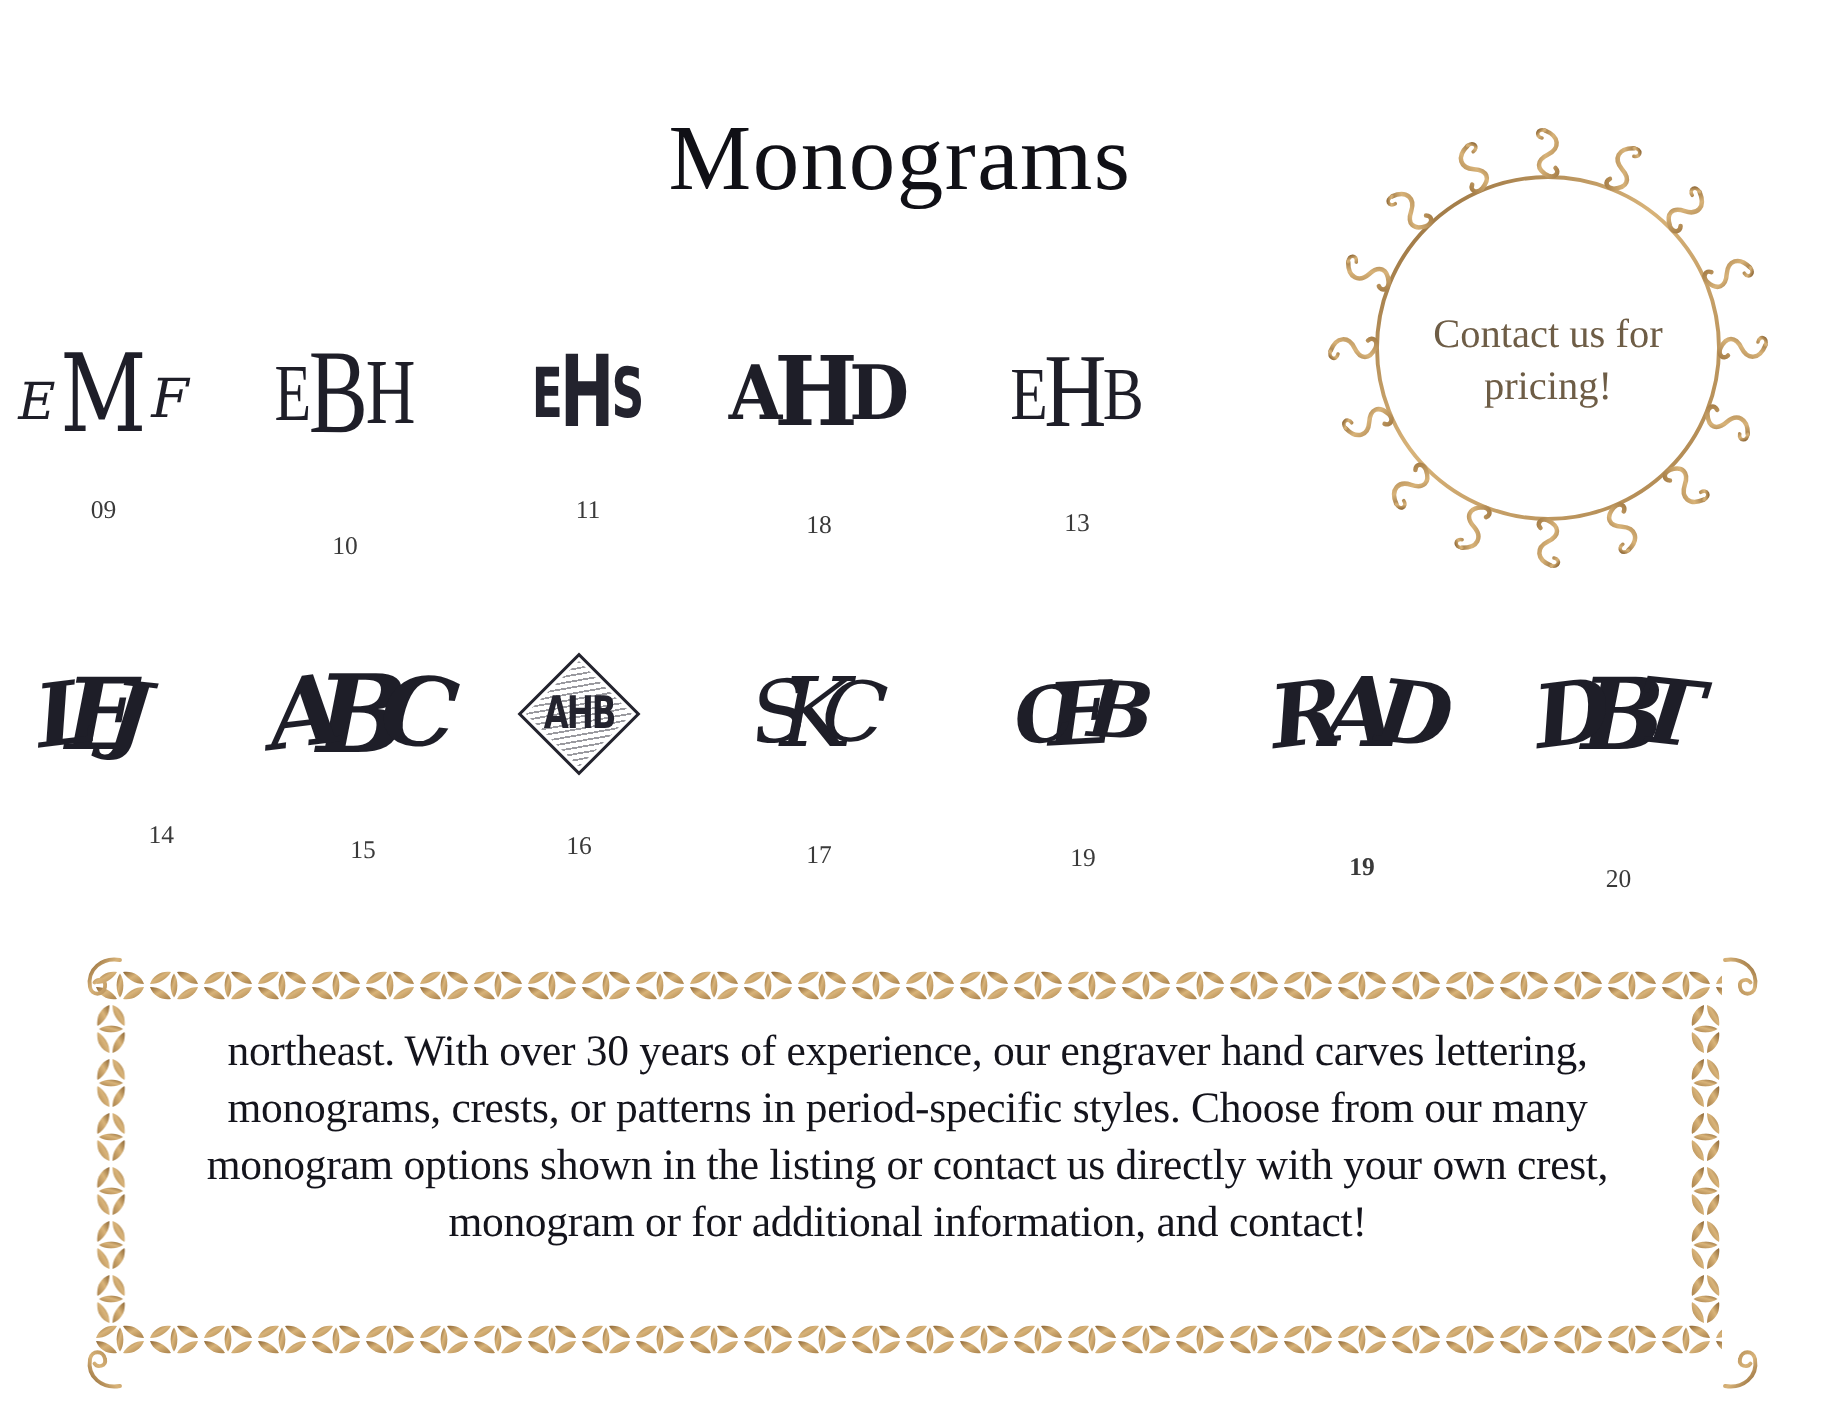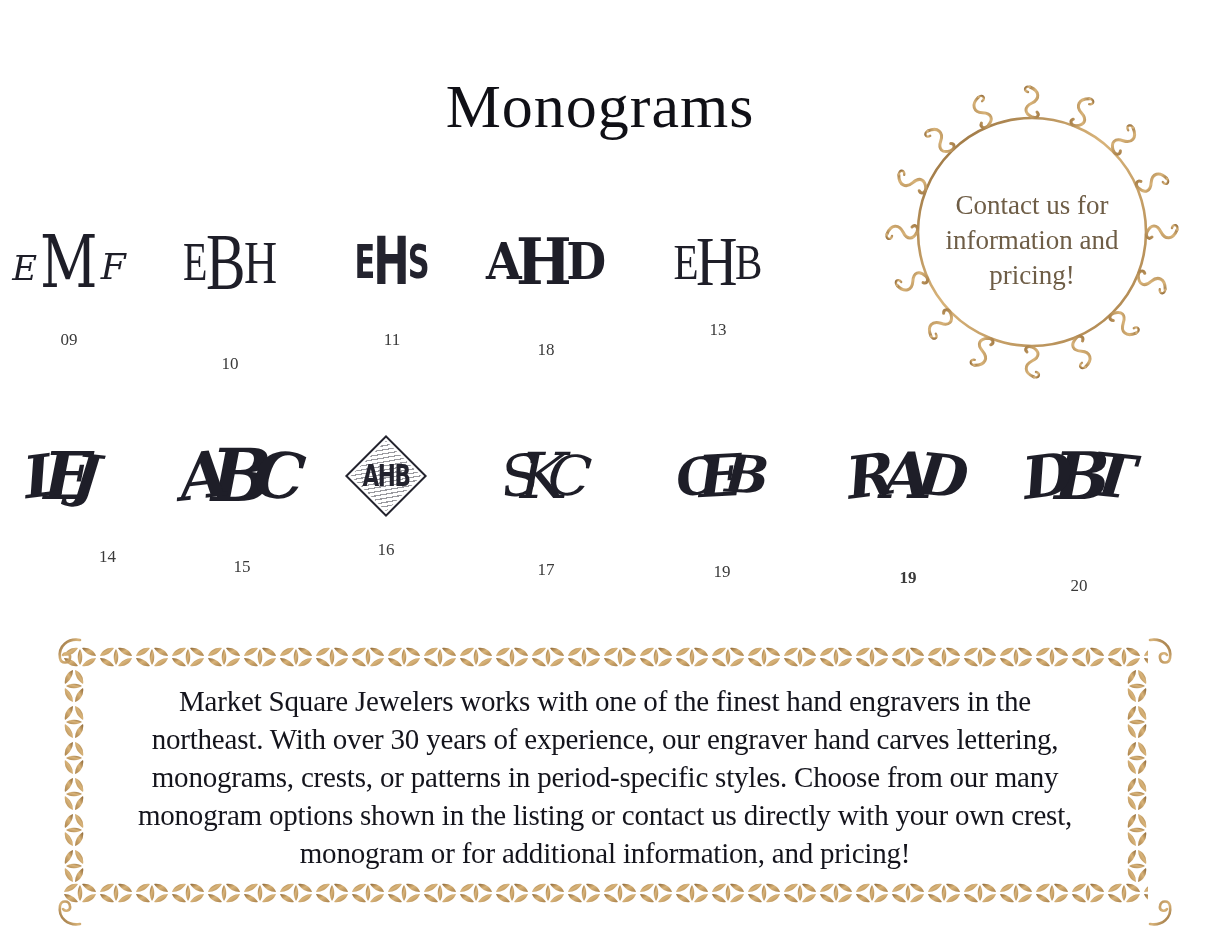--- a/index.html
+++ b/index.html
@@ -48,21 +48,21 @@
   .m12{left:486px;top:208px;width:120px;}
   .m12 .mono-art{transform:scaleX(.92);}
   .m12 span{font-family:"DejaVu Serif",serif;font-weight:bold;}
   .m12 .l1{font-size:50px;} .m12 .l2{font-size:64px;margin:0 -6px;} .m12 .l3{font-size:50px;}
   .m12 .mono-num{margin-top:24px;}
 
   .m13{left:656px;top:208px;width:124px;}
   .m13 .mono-art{transform:scaleX(.82);}
   .m13 span{font-family:"Liberation Serif",serif;}
   .m13 .l1{font-size:50px;} .m13 .l2{font-size:70px;margin:0 -3px;} .m13 .l3{font-size:50px;}
-  .m13 .mono-num{margin-top:4px;}
+  .m13 .mono-num{margin-top:23px;}
 
   .script span{font-family:"DejaVu Serif",serif;font-style:italic;}
   .script .l1{transform:rotate(-7deg);}
   .script .l3{transform:rotate(6deg);}
 
   .m14{left:8px;top:412px;width:108px;}
   .m14 span{font-weight:bold;margin:0 -.17em;}
   .m14 .l1{font-size:58px;} .m14 .l2{font-size:66px;} .m14 .l3{font-size:58px;}
   .m14 .mono-num{margin-top:7px;text-align:right;}
 
@@ -73,21 +73,21 @@
 
   .m16{left:328px;top:412px;width:116px;}
   .m16 .diamond-wrap{position:relative;width:78px;height:78px;}
   .m16 .diamond-outline{position:absolute;inset:10px;transform:rotate(45deg);
         border:2.5px solid #23232e;}
   .m16 .hatch{position:absolute;inset:14px;transform:rotate(45deg);
         background:repeating-linear-gradient(125deg,rgba(30,30,42,.45) 0 1.2px,transparent 1.2px 4px);}
   .m16 .letters{position:absolute;inset:0;display:flex;align-items:center;justify-content:center;
         font-family:"DejaVu Sans",sans-serif;font-weight:bold;font-size:30px;
         transform:scaleX(.72);letter-spacing:-2px;color:#23232e;}
-  .m16 .mono-num{}
+  .m16 .mono-num{margin-top:14px;}
 
   .m17{left:486px;top:412px;width:120px;}
   .m17 span{font-weight:500;margin:0 -.16em;}
   .m17 .l1{font-size:56px;} .m17 .l2{font-size:64px;} .m17 .l3{font-size:56px;}
   .m17 .mono-num{margin-top:20px;}
 
   .m18{left:658px;top:412px;width:128px;}
   .m18 .mono-art{transform:rotate(-3deg);}
   .m18 span{font-weight:bold;margin:0 -.16em;}
   .m18 .l1{font-size:50px;} .m18 .l2{font-size:58px;} .m18 .l3{font-size:52px;}
@@ -169,21 +169,20 @@
       <use href="#scroll" transform="rotate(202.5 150 150) translate(150 20) scale(-1 1)"></use>
       <use href="#scroll" transform="rotate(225 150 150) translate(150 20)"></use>
       <use href="#scroll" transform="rotate(247.5 150 150) translate(150 20) scale(-1 1)"></use>
       <use href="#scroll" transform="rotate(270 150 150) translate(150 20)"></use>
       <use href="#scroll" transform="rotate(292.5 150 150) translate(150 20) scale(-1 1)"></use>
       <use href="#scroll" transform="rotate(315 150 150) translate(150 20)"></use>
       <use href="#scroll" transform="rotate(337.5 150 150) translate(150 20) scale(-1 1)"></use>
     </svg>
     <div class="badge-text">
       <div>Contact us for</div>
-      <div>information and</div>
       <div>pricing!</div>
     </div>
   </div>
 
   <div class="mono m09">
     <div class="mono-art">
       <span class="l1">E</span>
         <span class="l2">M</span>
         <span class="l3">F</span>
     </div>
@@ -314,20 +313,19 @@
     <path d="M26,4 C14,2 4,10 6,22 C7,28 15,28 16,22 C17,17 11,16 9,19" fill="none" stroke="url(#gold-lg)" stroke-width="2.6" stroke-linecap="round"></path>
   </svg>
   <svg class="corner c-bl" width="30" height="30" viewBox="0 0 30 30">
     <path d="M26,4 C14,2 4,10 6,22 C7,28 15,28 16,22 C17,17 11,16 9,19" fill="none" stroke="url(#gold-lg)" stroke-width="2.6" stroke-linecap="round"></path>
   </svg>
   <svg class="corner c-br" width="30" height="30" viewBox="0 0 30 30">
     <path d="M26,4 C14,2 4,10 6,22 C7,28 15,28 16,22 C17,17 11,16 9,19" fill="none" stroke="url(#gold-lg)" stroke-width="2.6" stroke-linecap="round"></path>
   </svg>
 
   <div class="footer-text">
-    <div>Market Square Jewelers works with one of the finest hand engravers in the</div>
     <div>northeast. With over 30 years of experience, our engraver hand carves lettering,</div>
     <div>monograms, crests, or patterns in period-specific styles. Choose from our many</div>
     <div>monogram options shown in the listing or contact us directly with your own crest,</div>
-    <div>monogram or for additional information, and pricing!</div>
+    <div>monogram or for additional information, and contact!</div>
   </div>
 
 </div>
 
 </body></html>

